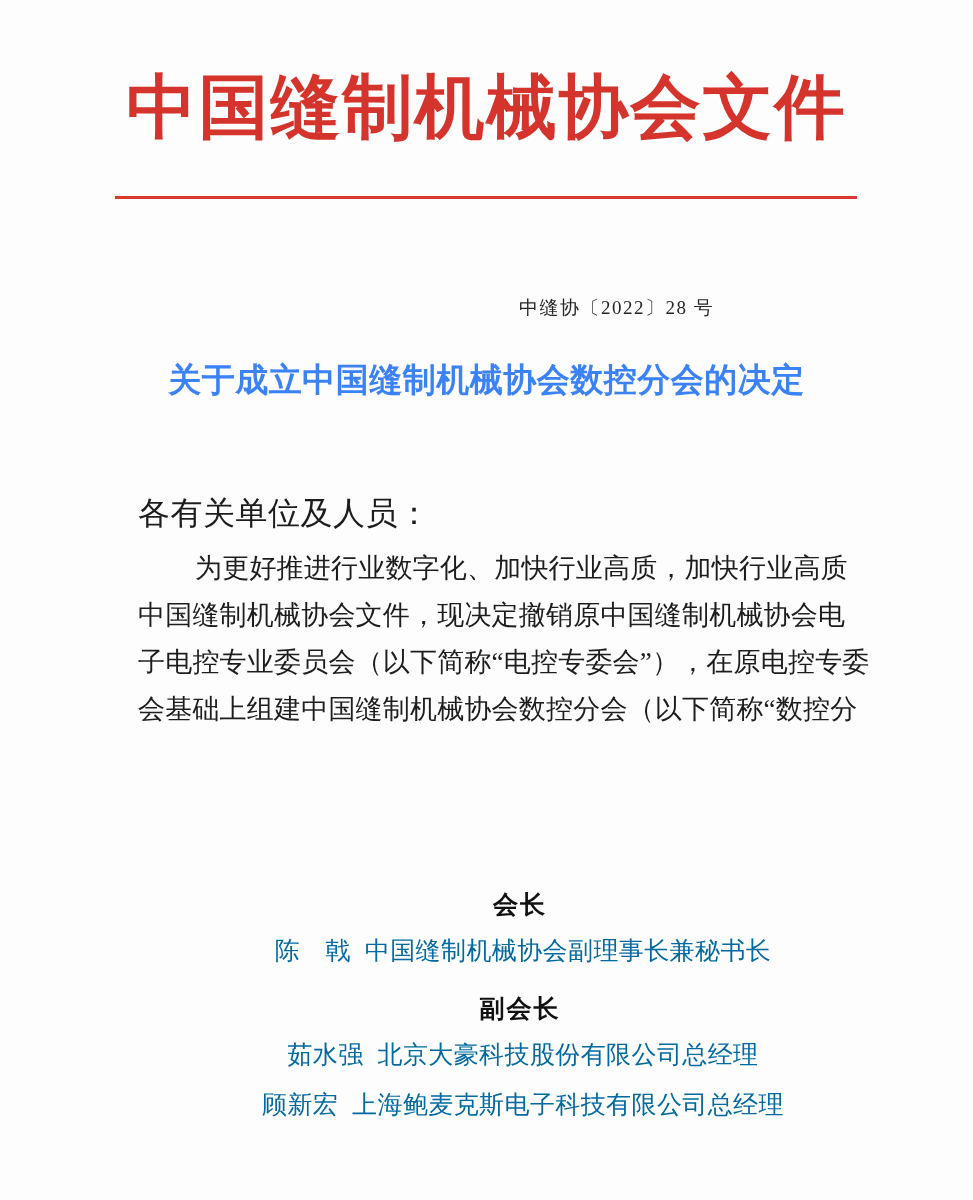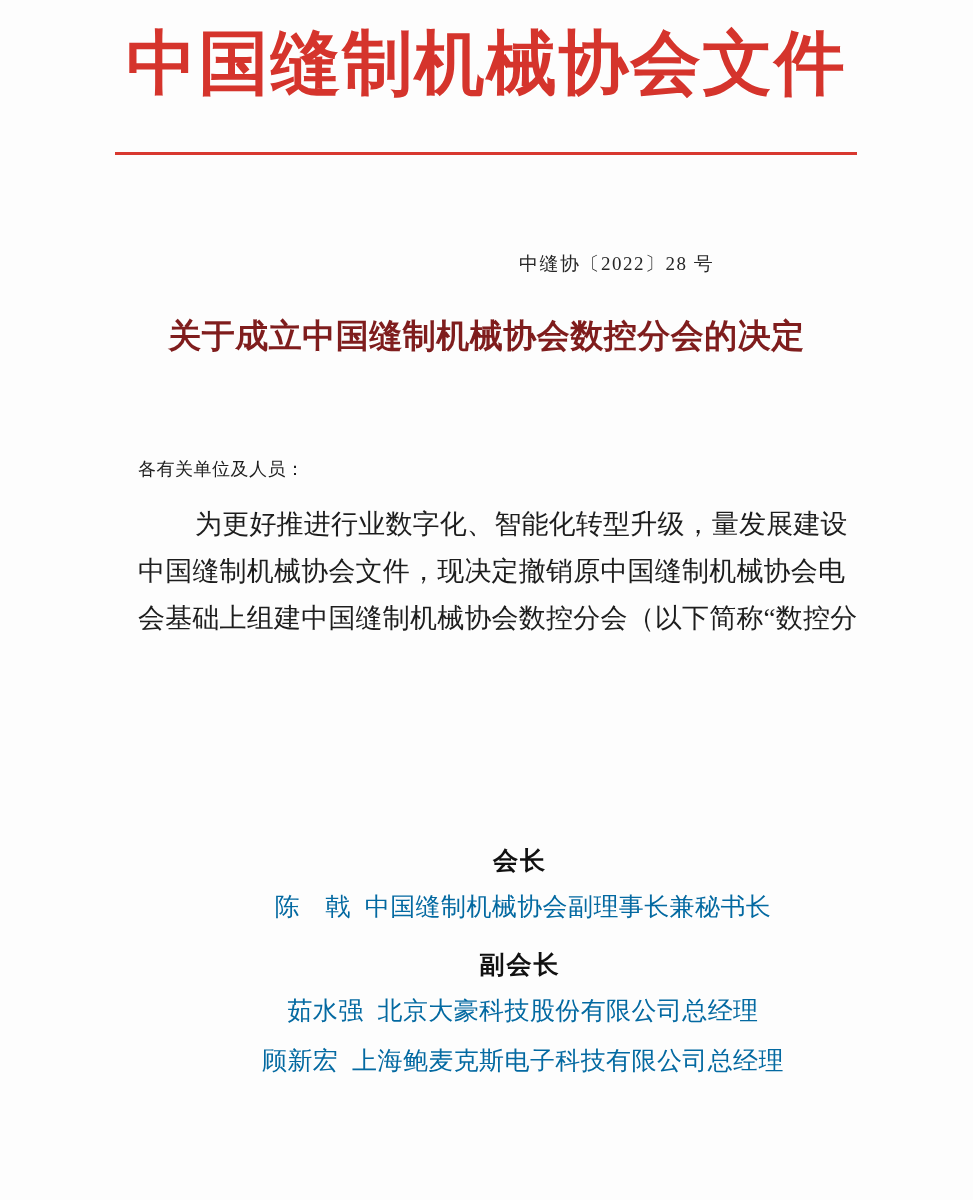--- a/index.html
+++ b/index.html
@@ -14,20 +14,21 @@
     color: #1a1a1a;
     overflow: hidden;
     position: relative;
   }
 
   .page {
     position: relative;
     width: 973px;
     height: 1094px;
     background: #fdfdfd;
+    margin-top: 44px;
   }
 
   
   .masthead {
     position: absolute;
     top: 26px;
     left: 0;
     width: 973px;
     text-align: center;
   }
@@ -69,33 +70,33 @@
   
   .doc-title {
     position: absolute;
     top: 314px;
     left: 0;
     width: 973px;
     text-align: center;
     font-size: 33px;
     font-weight: bold;
     letter-spacing: 0.5px;
-    color: #7f1d1d;
+    color: #3b82f6;
     white-space: nowrap;
   }
 
   
   .body-block {
     position: absolute;
     top: 446px;
     left: 138px;
     width: 712px;
   }
   .salutation {
-    font-size: 18px;
+    font-size: 32px;
     line-height: 47px;
     letter-spacing: 0.5px;
     color: #1d1d1d;
     white-space: nowrap;
   }
   .body-para {
     margin-top: 8px;
     font-size: 27px;
     line-height: 47px;
     letter-spacing: 0.2px;
@@ -157,22 +158,23 @@
   <div class="masthead-rule"></div>
 
   <div class="doc-number">中缝协〔2022〕28 号</div>
 
   <div class="doc-title">关于成立中国缝制机械协会数控分会的决定</div>
 
   <div class="body-block">
     <div class="salutation">各有关单位及人员：</div>
 
     <div class="body-para">
-      <div class="body-line indent">为更好推进行业数字化、智能化转型升级，量发展建设</div>
+      <div class="body-line indent">为更好推进行业数字化、加快行业高质，加快行业高质</div>
       <div class="body-line">中国缝制机械协会文件，现决定撤销原中国缝制机械协会电</div>
+      <div class="body-line">子电控专业委员会（以下简称“电控专委会”），在原电控专委</div>
       <div class="body-line">会基础上组建中国缝制机械协会数控分会（以下简称“数控分</div>
     </div>
   </div>
 
   <div class="roster">
 
     <div class="roster-heading">会长</div>
 
     <div class="roster-row">
       <span class="roster-name">陈　戟</span><span class="roster-org">中国缝制机械协会副理事长兼秘书长</span>

